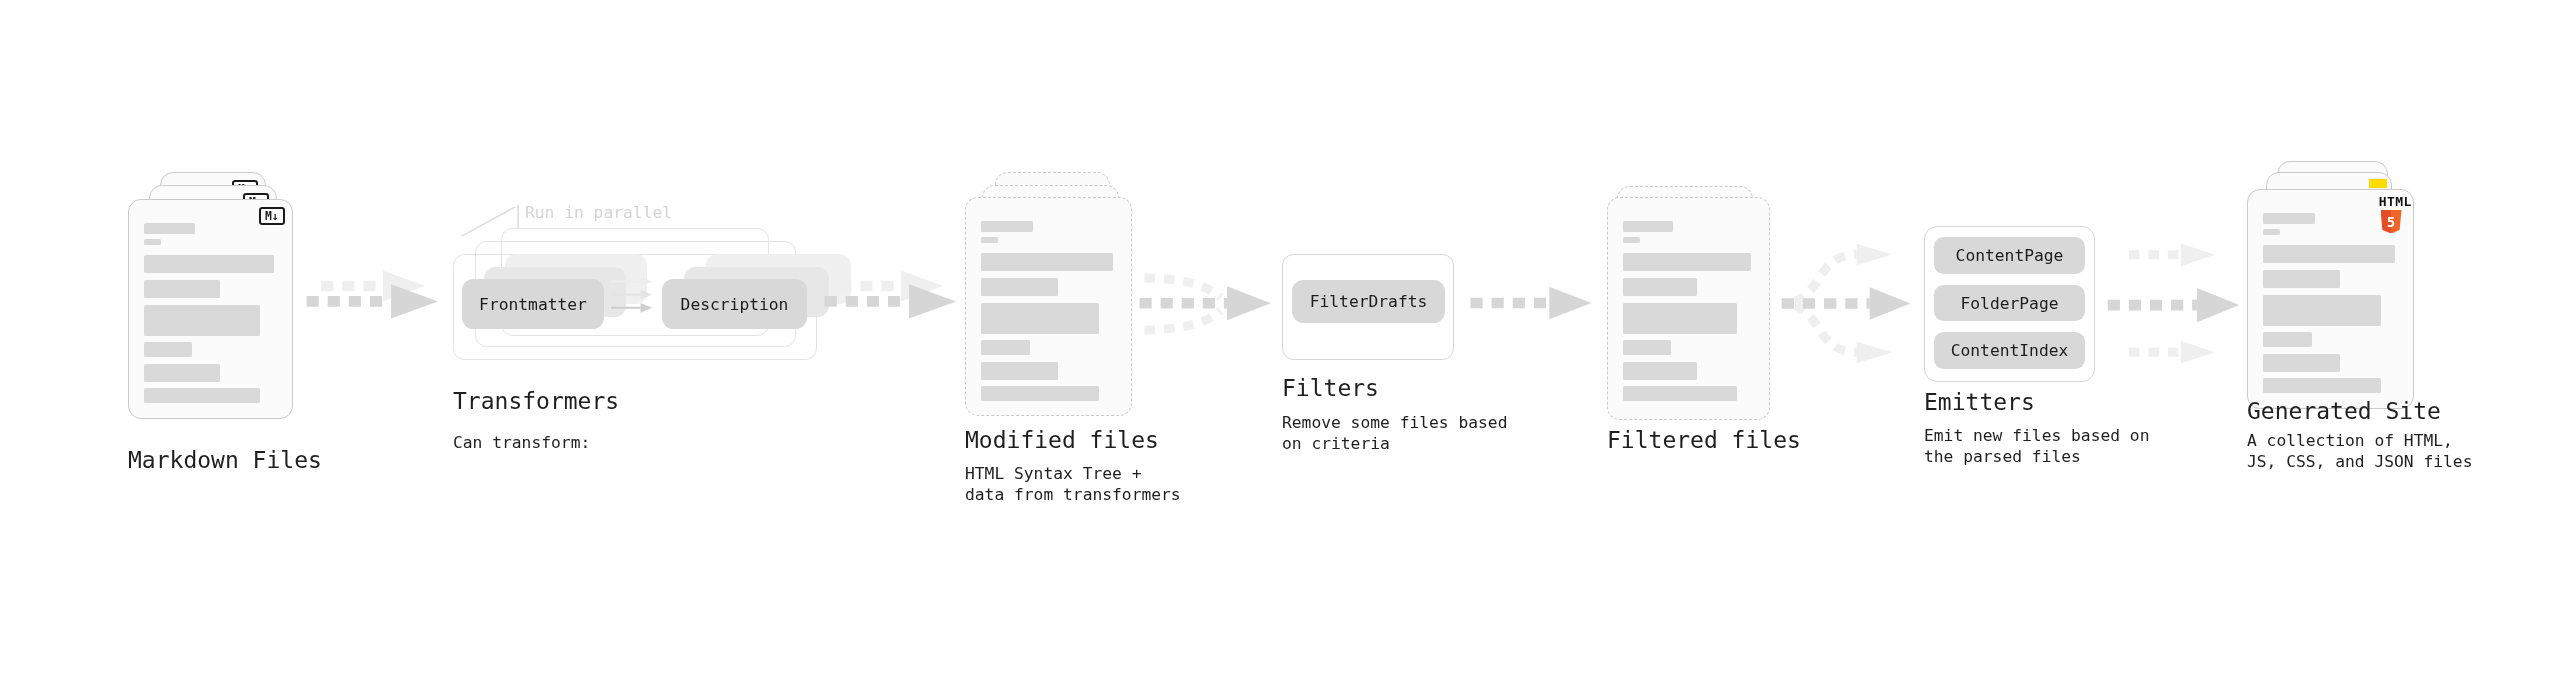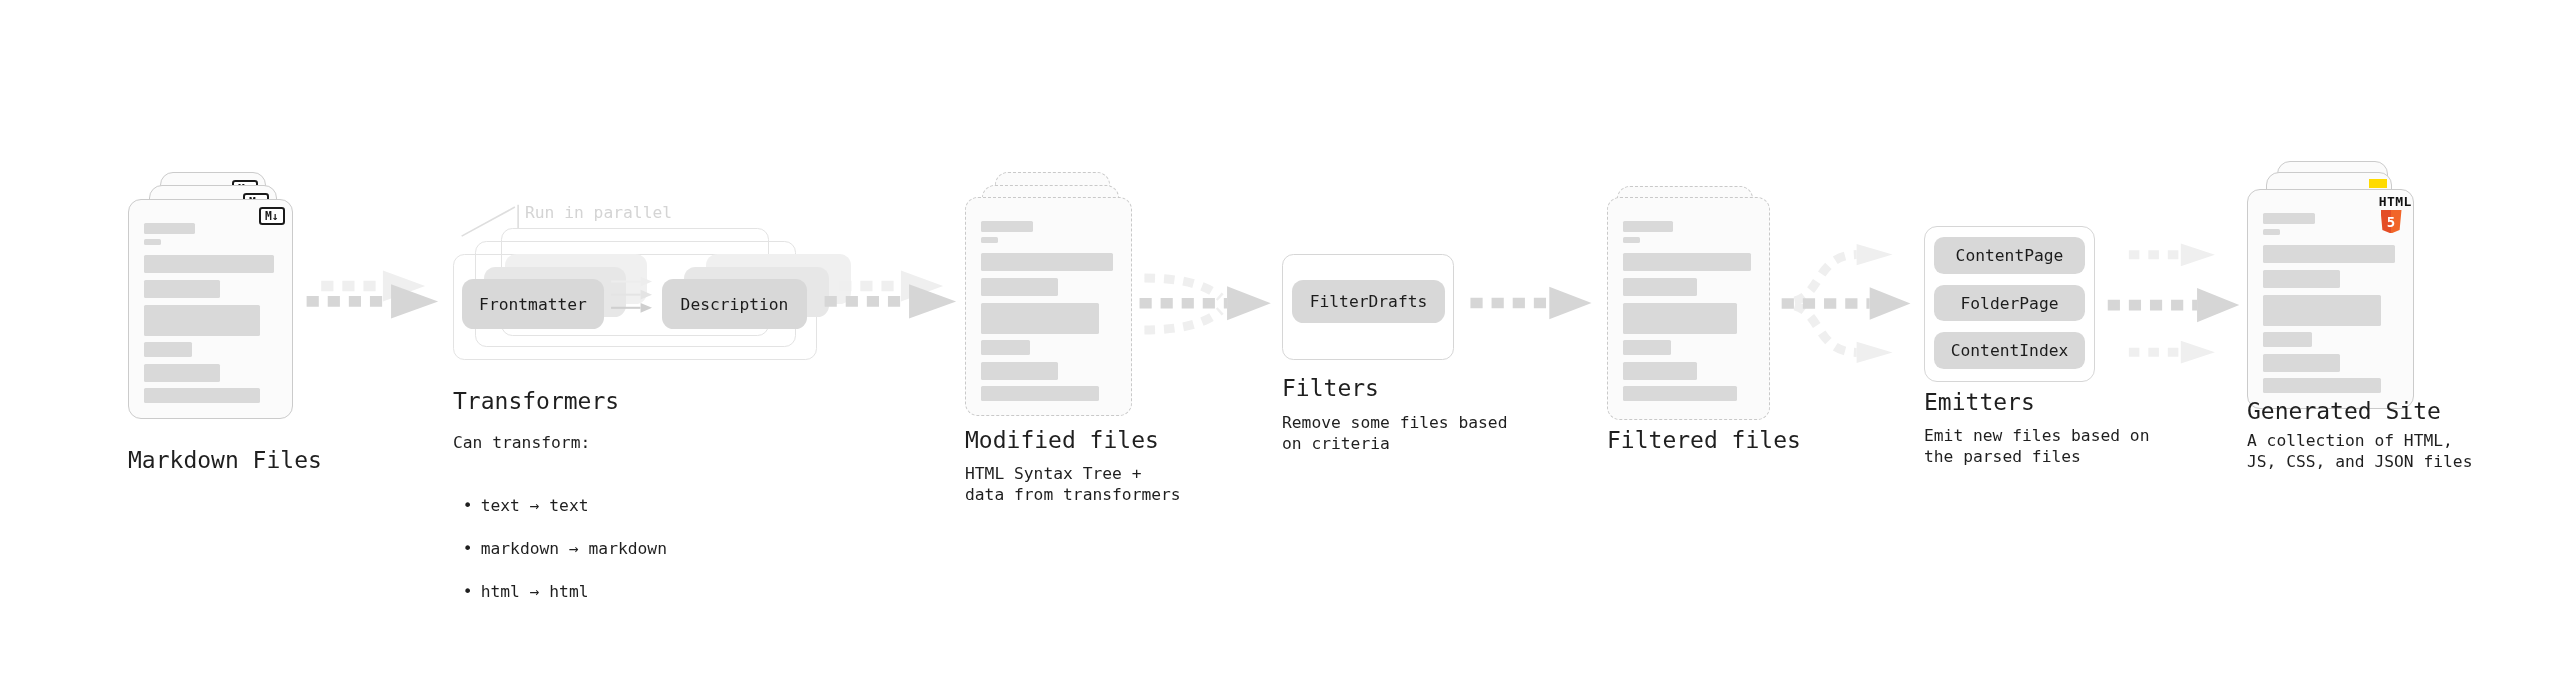--- a/index.html
+++ b/index.html
@@ -115,25 +115,20 @@
         <polygon class="mini1h" points="36,2 50,8 36,14"></polygon>
       <line class="mini2" x1="0" y1="24" x2="36" y2="24" stroke-width="2.5"></line>
         <polygon class="mini2h" points="36,18 50,24 36,30"></polygon>
       <line class="mini3" x1="0" y1="40" x2="36" y2="40" stroke-width="2.5"></line>
         <polygon class="mini3h" points="36,34 50,40 36,46"></polygon>
     </svg>
 
     <div class="label" style="left:453px;top:374px;margin-top:14px;">Transformers</div>
     <div class="desc" style="left:453px;top:411px;">
       <div>Can transform:</div>
-      <div>
-        <div class="bullet-row"><span class="bullet-char">•</span><span>text → text</span></div>
-        <div class="bullet-row"><span class="bullet-char">•</span><span>markdown → markdown</span></div>
-        <div class="bullet-row"><span class="bullet-char">•</span><span>html → html</span></div>
-      </div>
     </div>
   </div>
 
   <svg style="left:823px;top:264px;" width="138" height="61" viewBox="0 0 170 75">
     <line class="dash-light" x1="20" y1="27" x2="96" y2="27" stroke-width="13" stroke-dasharray="15 11"></line>
     <polygon class="head-light" points="96,8 148,27 96,46"></polygon>
     <line class="dash-main" x1="2" y1="46" x2="106" y2="46" stroke-width="13" stroke-dasharray="15 11"></line>
     <polygon class="head-main" points="106,25 164,46 106,67"></polygon>
   </svg>
 

